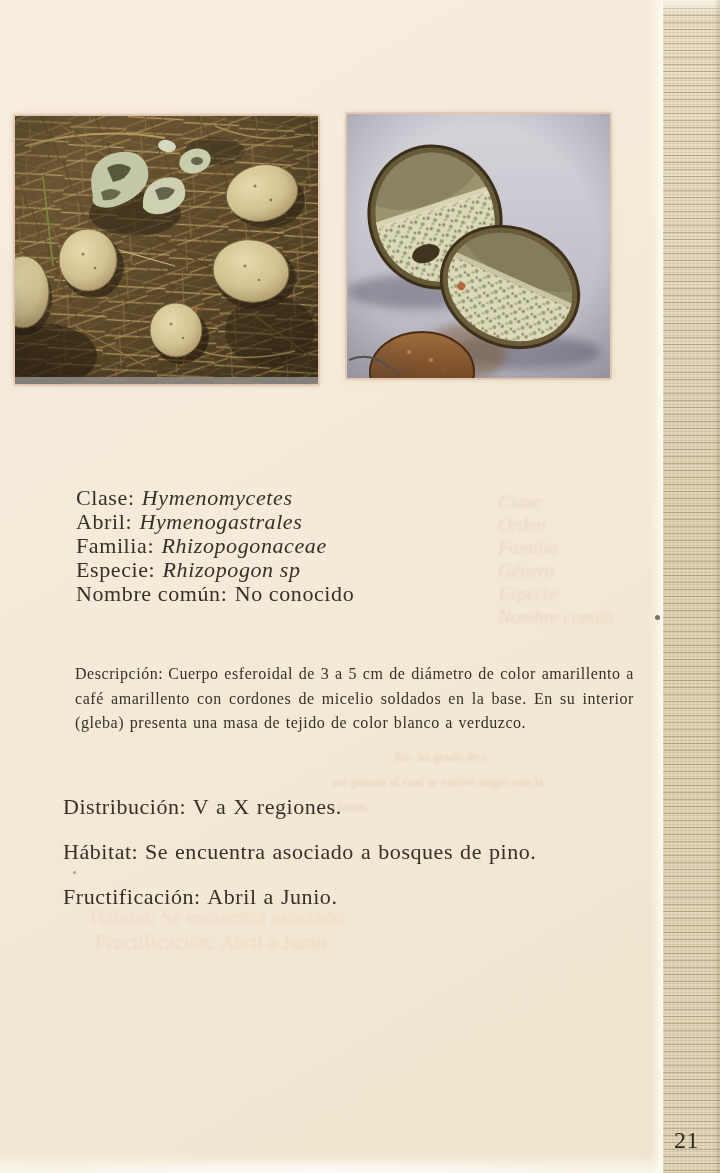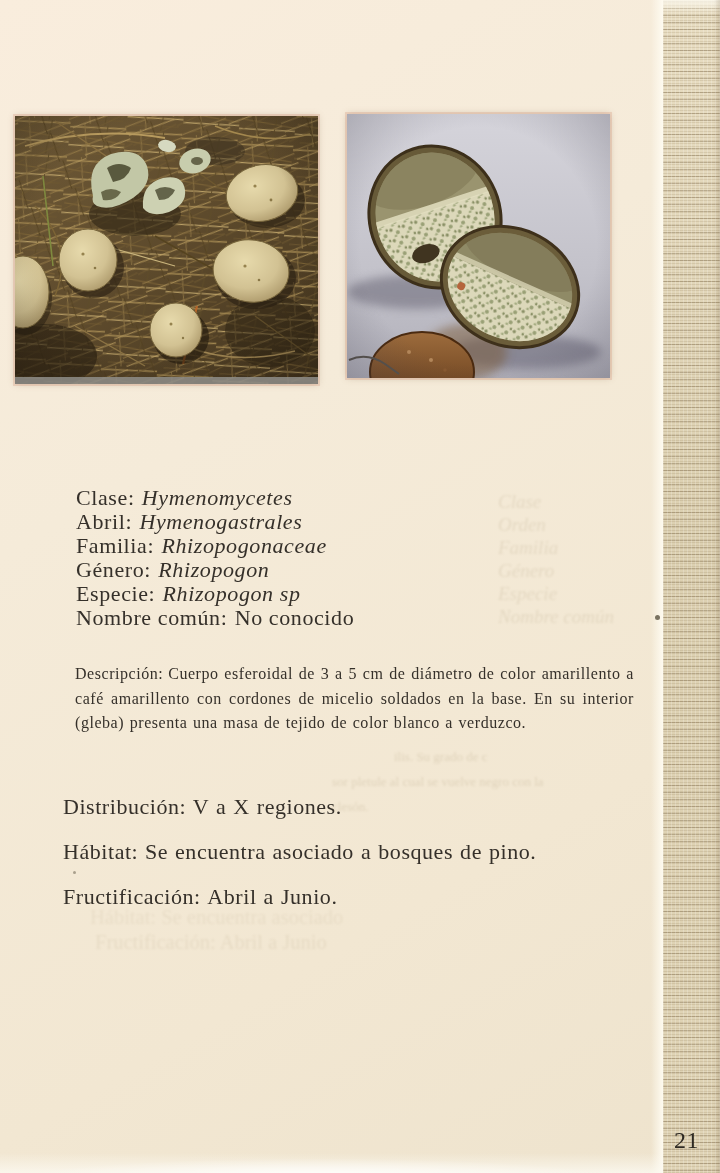--- a/index.html
+++ b/index.html
@@ -243,23 +243,20 @@
     <div class="tax-row">
       <span class="lbl">Clase:</span><span class="it">Hymenomycetes</span>
     </div>
     <div class="tax-row">
       <span class="lbl">Abril:</span><span class="it">Hymenogastrales</span>
     </div>
     <div class="tax-row">
       <span class="lbl">Familia:</span><span class="it">Rhizopogonaceae</span>
     </div>
     <div class="tax-row">
-      <span class="lbl">Género:</span><span class="it">Rhizopogon</span>
-    </div>
-    <div class="tax-row">
       <span class="lbl">Especie:</span><span class="it">Rhizopogon sp</span>
     </div>
     <div class="tax-row">
       <span class="lbl">Nombre común:</span><span>No conocido</span>
     </div>
   </div>
 
   <p class="para">
     <span class="lbl">Descripción:</span><span>Cuerpo esferoidal de 3 a 5 cm de diámetro de color amarillento a café amarillento con cordones de micelio soldados en la base. En su interior (gleba) presenta una masa de tejido de color blanco a  verduzco.</span>
   </p>

